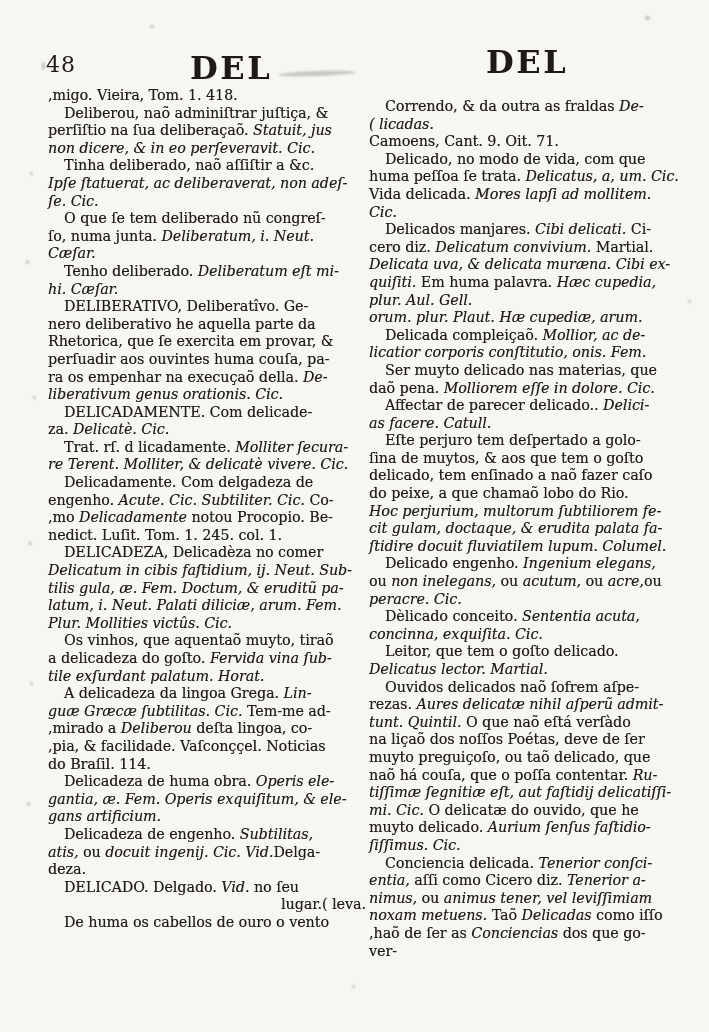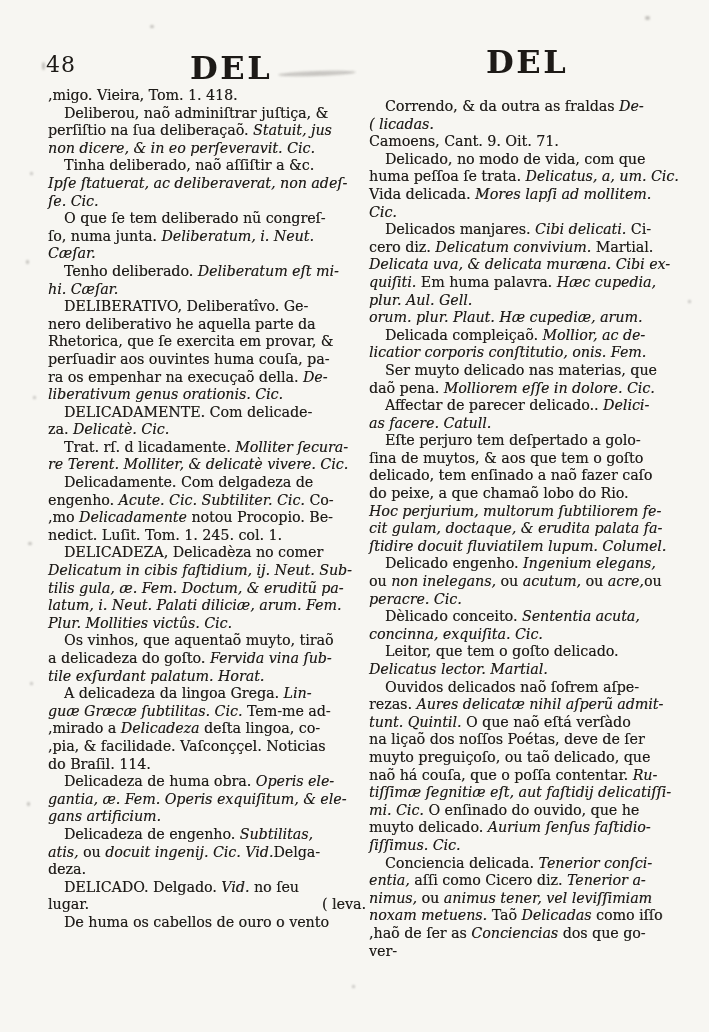--- a/index.html
+++ b/index.html
@@ -17,21 +17,21 @@
   .col{
     position:absolute;width:318px;font-size:14.2px;line-height:17.6px;
     text-shadow:0.3px 0.3px 0.4px rgba(30,27,23,.5);
   }
   .col.left{left:48px;top:87px}
   .col.right{left:369px;top:98px}
   .line{white-space:nowrap;height:17.6px;overflow:visible}
   .line.ind{padding-left:16px}
   .line.ralign{text-align:left}
   .line.inset{padding-right:32px}
-  .line.split{display:flex;justify-content:space-between}
+  .line.split{display:flex;justify-content:flex-end}
   .it{font-style:italic}
   .noise i{position:absolute;background:rgba(45,42,38,.28);border-radius:50%;filter:blur(1px);display:block}
 </style>
 </head>
 <body>
 
 <div class="page">
 
   <div class="pagenum">48</div>
 
@@ -69,21 +69,21 @@
       <div class="line ind"><span><span>DELICADEZA, Delicadèza no comer</span></span></div>
       <div class="line"><span><span class="it">Delicatum in cibis faſtidium, ij. Neut. Sub-</span></span></div>
       <div class="line"><span><span class="it">tilis gula, æ. Fem. Doctum, &amp; eruditũ pa-</span></span></div>
       <div class="line"><span><span class="it">latum, i. Neut. Palati diliciæ, arum. Fem.</span></span></div>
       <div class="line"><span><span class="it">Plur. Mollities victûs. Cic.</span></span></div>
       <div class="line ind"><span><span>Os vinhos, que aquentaõ muyto, tiraõ</span></span></div>
       <div class="line"><span><span>a delicadeza do goſto. </span><span class="it">Fervida vina ſub-</span></span></div>
       <div class="line"><span><span class="it">tile exſurdant palatum. Horat.</span></span></div>
       <div class="line ind"><span><span>A delicadeza da lingoa Grega. </span><span class="it">Lin-</span></span></div>
       <div class="line"><span><span class="it">guæ Græcæ ſubtilitas. Cic. </span><span>Tem-me ad-</span></span></div>
-      <div class="line"><span><span>,mirado a </span><span class="it">Delicadeza</span><span> deſta lingoa, co-</span></span></div>
+      <div class="line"><span><span>,mirado a </span><span class="it">Deliberou</span><span> deſta lingoa, co-</span></span></div>
       <div class="line"><span><span>,pia, &amp; facilidade. Vaſconççel. Noticias</span></span></div>
       <div class="line"><span><span>do Braſil. 114.</span></span></div>
       <div class="line ind"><span><span>Delicadeza de huma obra. </span><span class="it">Operis ele-</span></span></div>
       <div class="line"><span><span class="it">gantia, æ. Fem. Operis exquiſitum, &amp; ele-</span></span></div>
       <div class="line"><span><span class="it">gans artificium.</span></span></div>
       <div class="line ind"><span><span>Delicadeza de engenho. </span><span class="it">Subtilitas,</span></span></div>
       <div class="line"><span><span class="it">atis,</span><span> ou </span><span class="it">docuit ingenij. Cic. Vid.</span><span>Delga-</span></span></div>
       <div class="line"><span><span>deza.</span></span></div>
       <div class="line ind"><span><span>DELICADO. Delgado. </span><span class="it">Vid.</span><span> no ſeu</span></span></div>
       <div class="line split">
@@ -127,21 +127,21 @@
       <div class="line"><span><span class="it">concinna, exquiſita. Cic.</span></span></div>
       <div class="line ind"><span><span>Leitor, que tem o goſto delicado.</span></span></div>
       <div class="line"><span><span class="it">Delicatus lector. Martial.</span></span></div>
       <div class="line ind"><span><span>Ouvidos delicados naõ ſofrem aſpe-</span></span></div>
       <div class="line"><span><span>rezas. </span><span class="it">Aures delicatæ nihil aſperũ admit-</span></span></div>
       <div class="line"><span><span class="it">tunt. Quintil. </span><span>O que naõ eſtá verſàdo</span></span></div>
       <div class="line"><span><span>na liçaõ dos noſſos Poétas, deve de ſer</span></span></div>
       <div class="line"><span><span>muyto preguiçoſo, ou taõ delicado, que</span></span></div>
       <div class="line"><span><span>naõ há couſa, que o poſſa contentar. </span><span class="it">Ru-</span></span></div>
       <div class="line"><span><span class="it">tiſſimæ ſegnitiæ eſt, aut faſtidij delicatiſſi-</span></span></div>
-      <div class="line"><span><span class="it">mi. Cic. </span><span>O enſinado do ouvido, que he</span></span></div>
+      <div class="line"><span><span class="it">mi. Cic. </span><span>O delicatæ do ouvido, que he</span></span></div>
       <div class="line"><span><span>muyto delicado. </span><span class="it">Aurium ſenſus faſtidio-</span></span></div>
       <div class="line"><span><span class="it">ſiſſimus. Cic.</span></span></div>
       <div class="line ind"><span><span>Conciencia delicada. </span><span class="it">Tenerior conſci-</span></span></div>
       <div class="line"><span><span class="it">entia, </span><span>aſſi como Cicero diz. </span><span class="it">Tenerior a-</span></span></div>
       <div class="line"><span><span class="it">nimus, </span><span>ou </span><span class="it">animus tener, vel leviſſimiam</span></span></div>
       <div class="line"><span><span class="it">noxam metuens. </span><span>Taõ </span><span class="it">Delicadas</span><span> como iſſo</span></span></div>
       <div class="line"><span><span>,haõ de ſer as </span><span class="it">Conciencias</span><span> dos que go-</span></span></div>
       <div class="line ralign inset"><span><span>ver-</span></span></div>
     </div>
 

